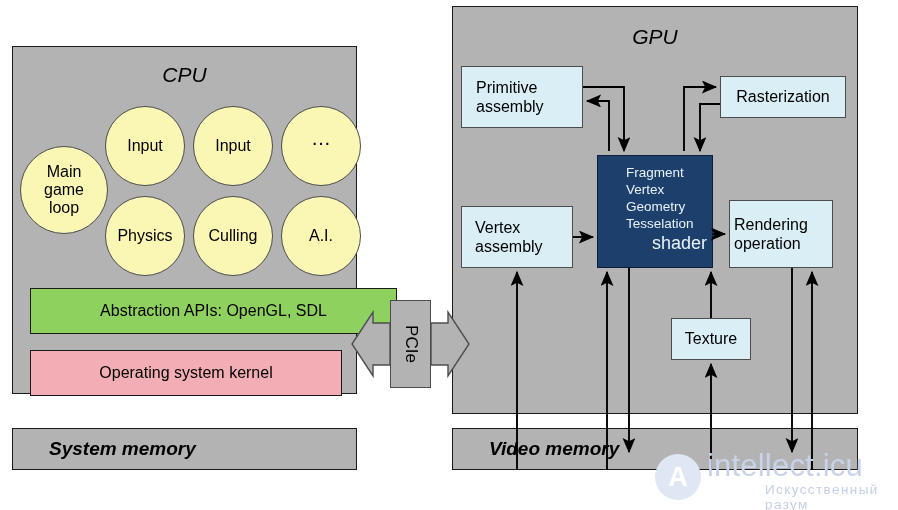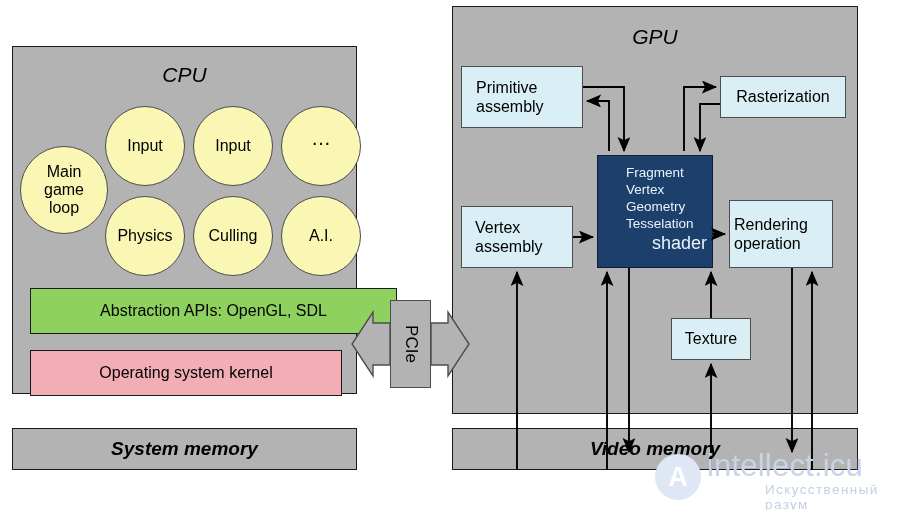--- a/index.html
+++ b/index.html
@@ -18,22 +18,22 @@
     position:absolute;
     background:#b3b3b3;
     border:1.5px solid #1a1a1a;
     box-sizing:border-box;
   }
   .bar{
     position:absolute;
     background:#b3b3b3;
     border:1.5px solid #1a1a1a;
     box-sizing:border-box;
-    display:flex;align-items:center;justify-content:center;
-    font-style:italic;font-weight:bold;font-size:19px;
+    display:flex;align-items:center;justify-content:flex-start;
+    font-style:italic;font-weight:bold;font-size:19px;padding-left:36px;
   }
   .title{
     position:absolute;
     font-style:italic;font-weight:normal;font-size:21px;
     text-align:center;width:100%;left:0;
   }
   .circle{
     position:absolute;
     background:#faf7b4;
     border:1.2px solid #4d4d4d;

